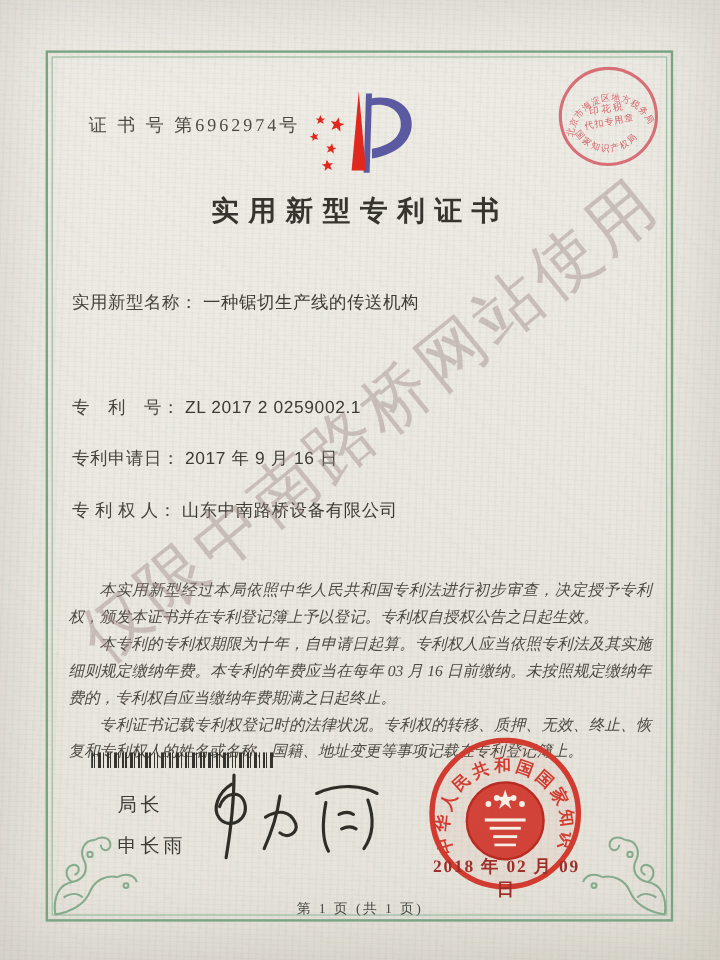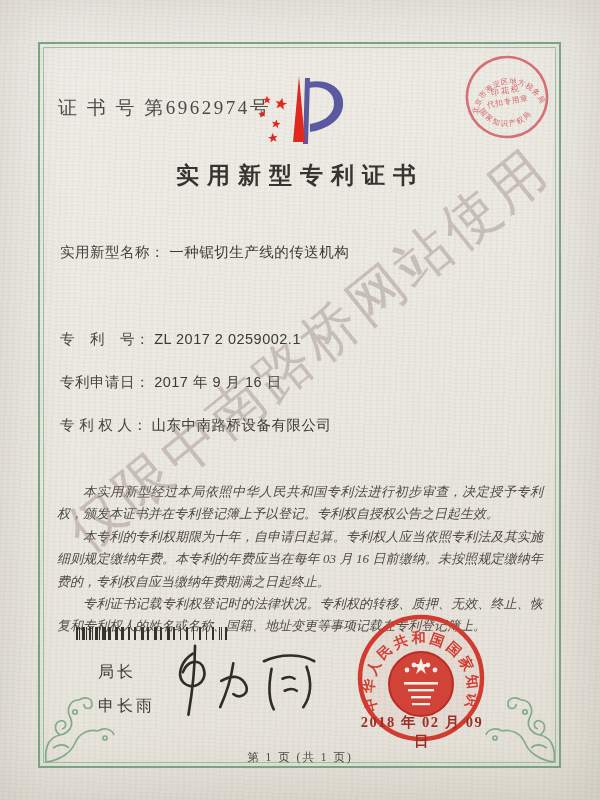--- a/index.html
+++ b/index.html
@@ -20,22 +20,22 @@
       repeating-linear-gradient(2deg, rgba(150,140,120,.05) 0 1px, rgba(255,255,255,0) 1px 4px);
   }
   .frame{
     position:absolute;inset:42px 39px 32px 38px;
     border:2.5px solid #7aa383;
   }
   .frame::after{
     content:"";position:absolute;inset:3px;border:1px solid #9bbda2;
   }
   .cert-no{
-    position:absolute;left:58px;top:95px;
-    font-size:19px;letter-spacing:2.5px;color:#4b4a44;
+    position:absolute;left:74px;top:95px;
+    font-size:15px;letter-spacing:2.5px;color:#4b4a44;
   }
   .logo{position:absolute;left:250px;top:74px;width:106px;height:82px;}
   .title{
     position:absolute;left:0;right:0;top:160px;text-align:center;
     font-size:23px;font-weight:600;letter-spacing:8px;color:#35342f;
   }
   .row{
     position:absolute;left:60px;width:480px;
     font-size:14.5px;color:#3f3e39;letter-spacing:.5px;white-space:nowrap;
   }

